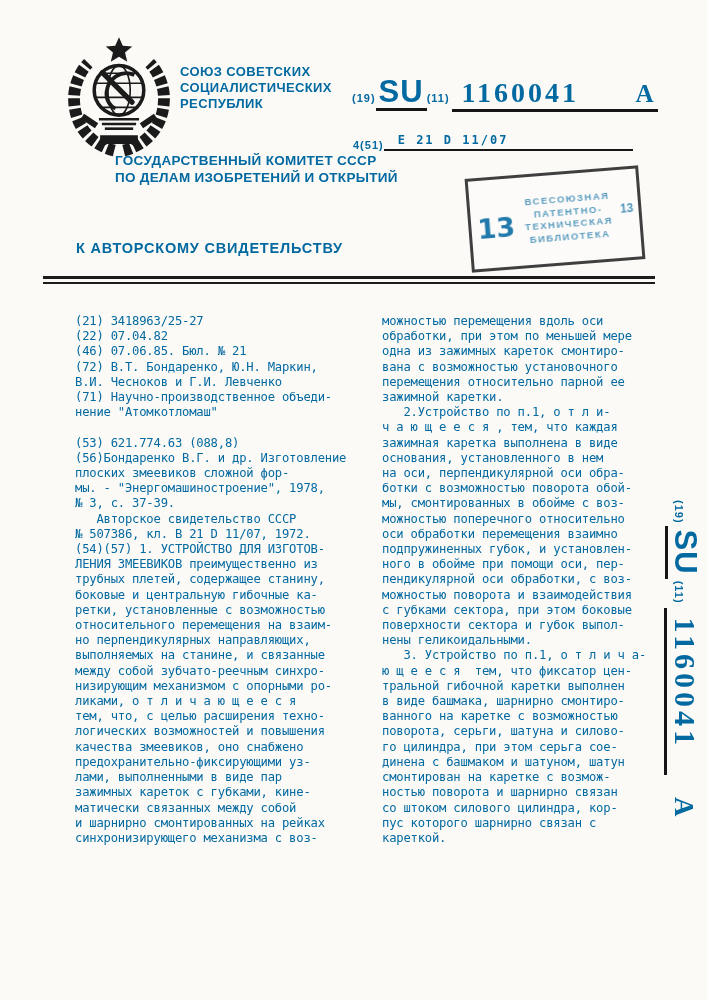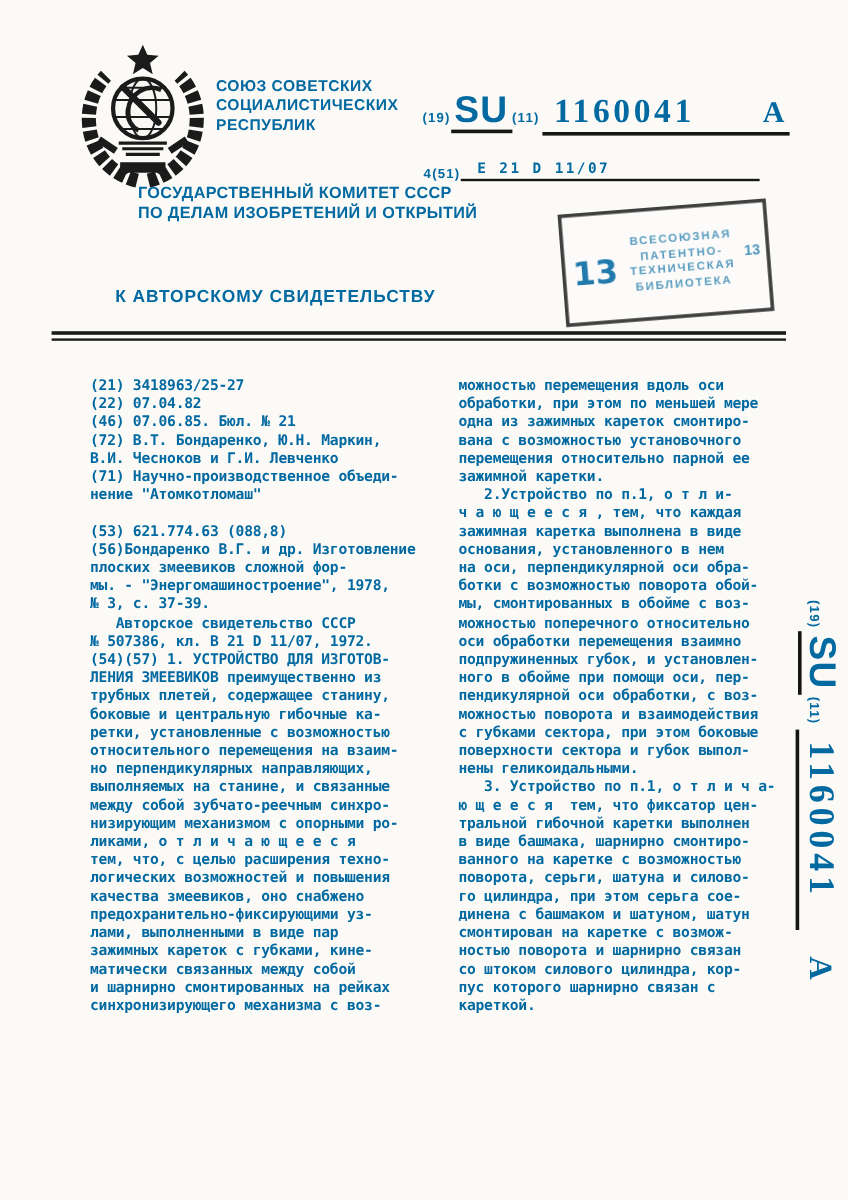--- a/index.html
+++ b/index.html
@@ -59,21 +59,21 @@
     font-size: 12px; font-weight: bold; letter-spacing: 2px;
     border-bottom: 2.5px solid #161616;
     padding: 0 0 2px 14px; width: 235px;
   }
   .doc-title {
     position: absolute; left: 74px; top: 194px;
     font-size: 29px; font-weight: bold; letter-spacing: 1px; line-height: 1;
   }
   .doc-subtitle {
     position: absolute; left: 76px; top: 240px;
-    font-size: 14.5px; font-weight: bold; letter-spacing: 0.8px; margin-left: 20px;
+    font-size: 14.5px; font-weight: bold; letter-spacing: 0.8px;
   }
   .rule {
     position: absolute; left: 43px; top: 276px; width: 612px; height: 3px;
     border-top: 3px solid #1c1c1c; border-bottom: 2px solid #1c1c1c;
   }
   
   .stamp {
     position: absolute; left: 468px; top: 172px;
     width: 168px; height: 88px;
     border: 3.5px solid #262626;
@@ -93,21 +93,21 @@
     opacity: 0.75;
   }
   .stamp-num-right {
     font-size: 12px; font-weight: bold; margin: 0 5px 10px 0; opacity: .8;
     line-height: 11px;
   }
   
   .col {
     position: absolute; top: 314px;
     font-family: "DejaVu Sans Mono", monospace;
-    font-size: 12.2px; font-weight: bold; line-height: 15.2px;
+    font-size: 12.2px; font-weight: normal; line-height: 15.2px;
     white-space: pre; letter-spacing: -0.2px;
   }
   .col-left  { left: 75px;  width: 288px; }
   .col-right { left: 382px; width: 293px; }
   
   .side-vertical {
     position: absolute; left: 701px; top: 498px;
     width: 380px; height: 46px;
     transform: rotate(90deg); transform-origin: 0 0;
     display: flex; align-items: baseline; white-space: nowrap;

